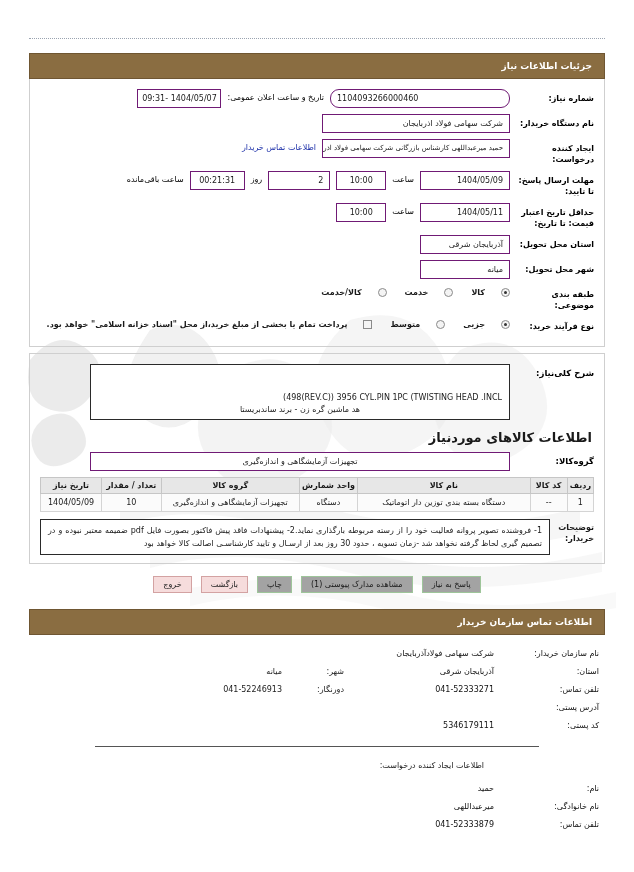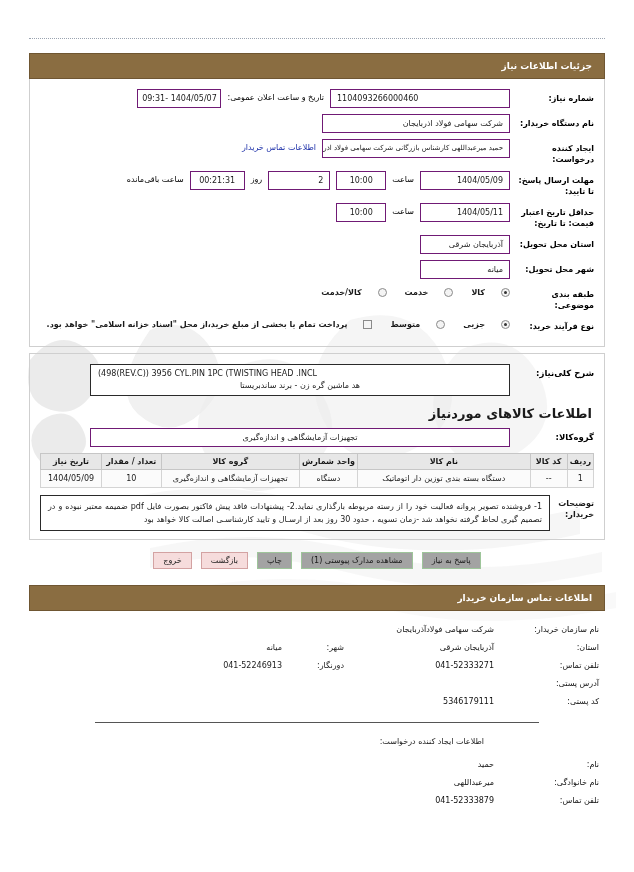--- a/index.html
+++ b/index.html
@@ -88,21 +88,21 @@
     line-height: 17px;
     padding: 0 6px;
     font-size: 8px;
     text-align: right;
     display: flex;
     align-items: center;
     justify-content: flex-start;
     white-space: nowrap;
     overflow: hidden;
   }
-  .fbox.num { direction: ltr; justify-content: flex-start; }
+  .fbox.num { direction: ltr; justify-content: flex-start; border-radius: 9px; }
   .fbox.center { justify-content: center; }
   .w-wide  { width: 180px; }
   .w-big   { width: 180px; }
   .w-date  { width: 62px; }
   .w-time  { width: 50px; }
   .w-days  { width: 62px; }
   .w-rem   { width: 55px; }
   .inline-lab {
     font-size: 8px;
     padding-top: 4px;
@@ -163,21 +163,21 @@
   .descbox {
     border: 1px solid #2a2a2a;
     background: #fff;
     width: 420px;
     min-height: 30px;
     padding: 3px 7px;
     font-size: 8px;
     line-height: 12px;
     text-align: center;
   }
-  .descbox .en { direction: ltr; text-align: left; }
+  .descbox .en { direction: ltr; text-align: right; margin-top: 24px; }
 
   .subhead {
     font-weight: bold;
     font-size: 13px;
     margin: 10px 0 7px 0;
     text-align: right;
     padding-right: 2px;
   }
 
   

